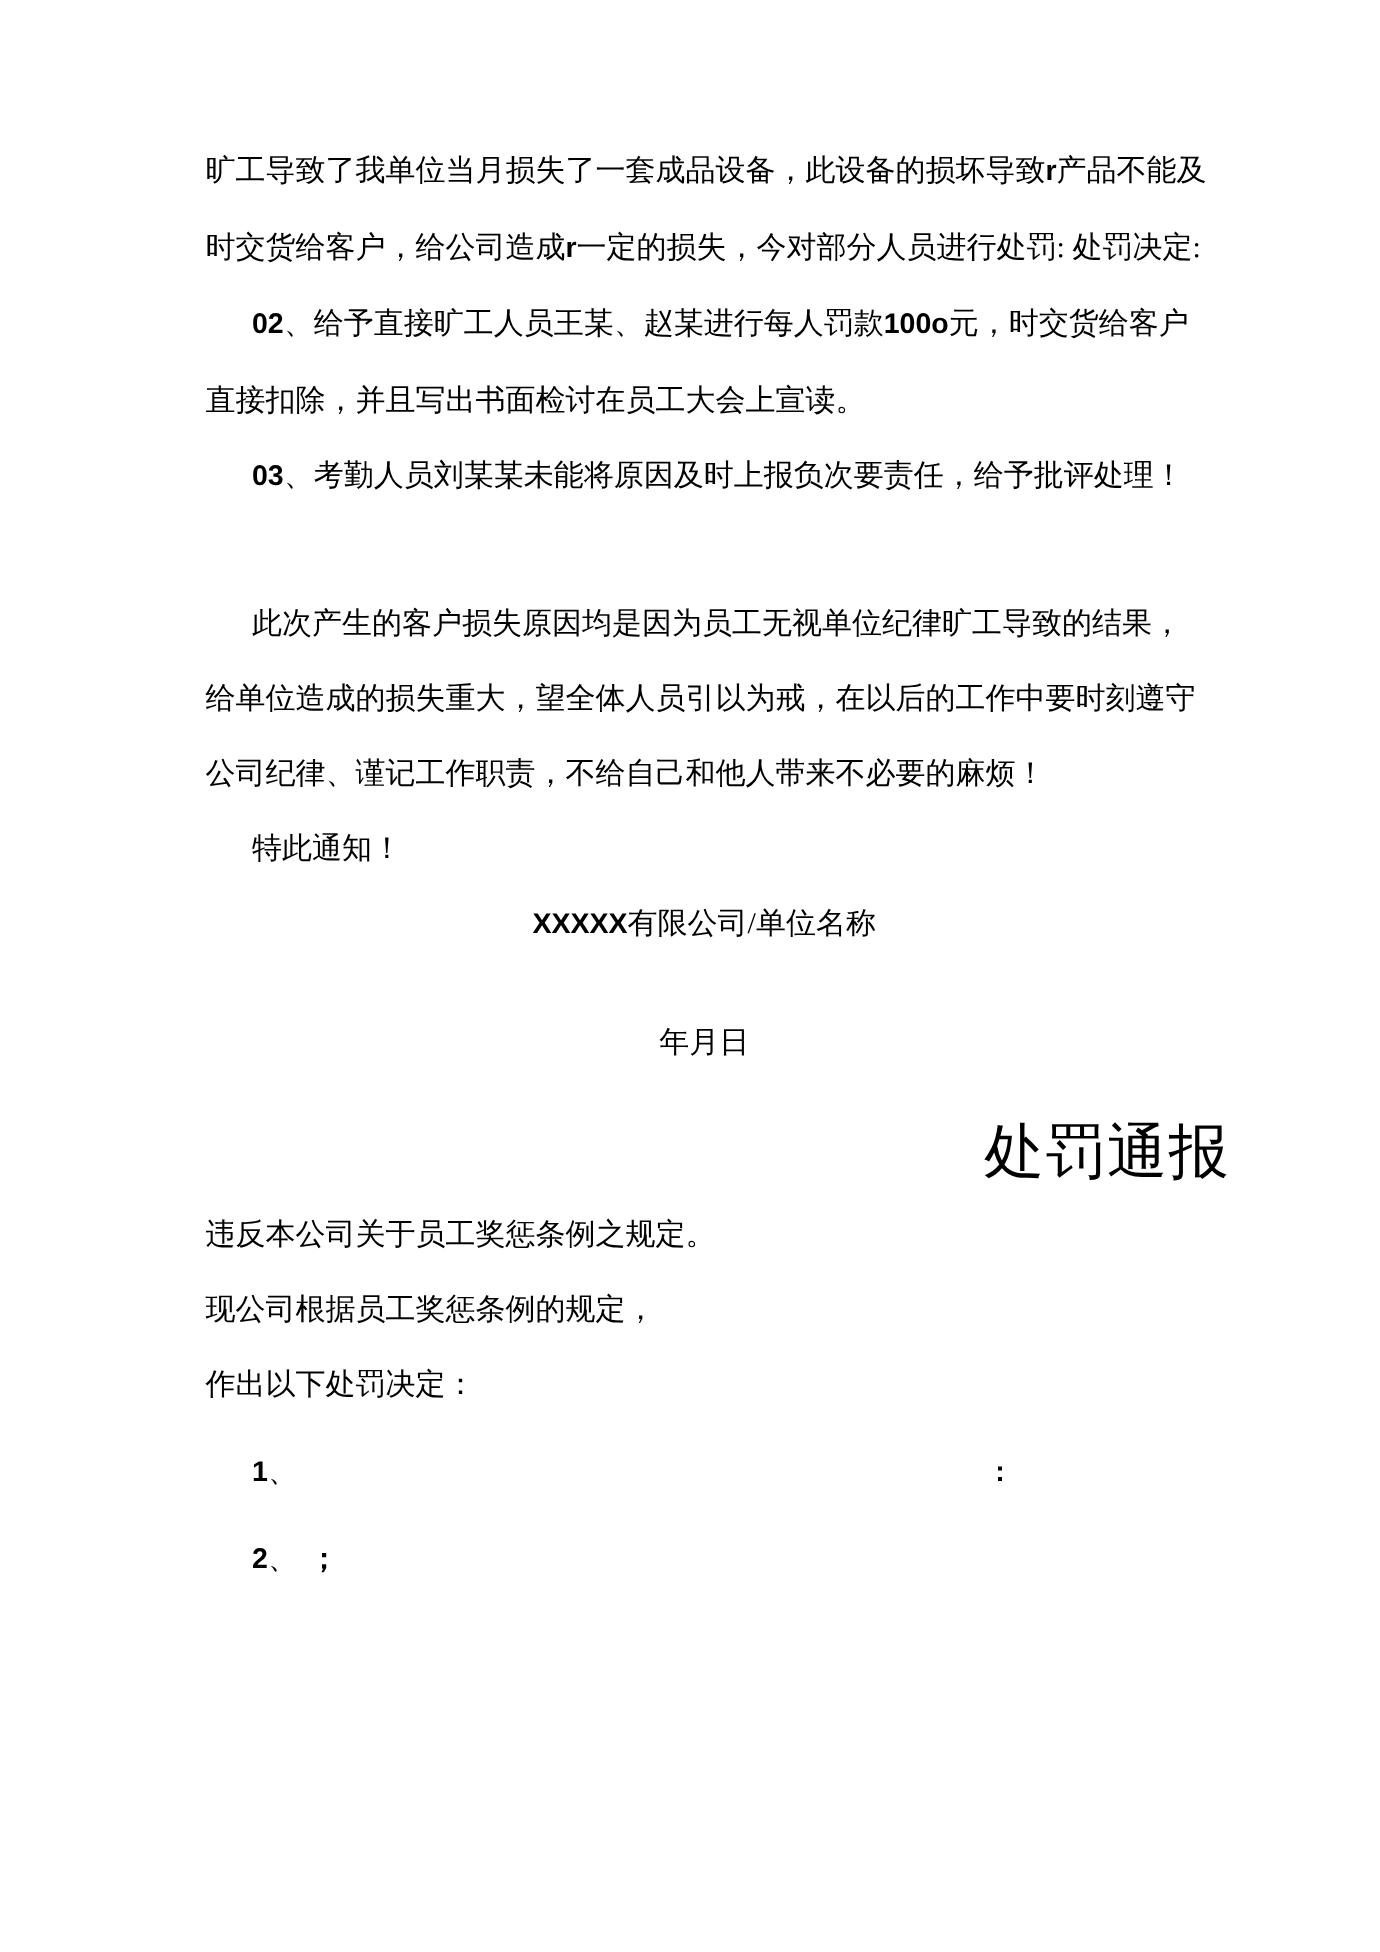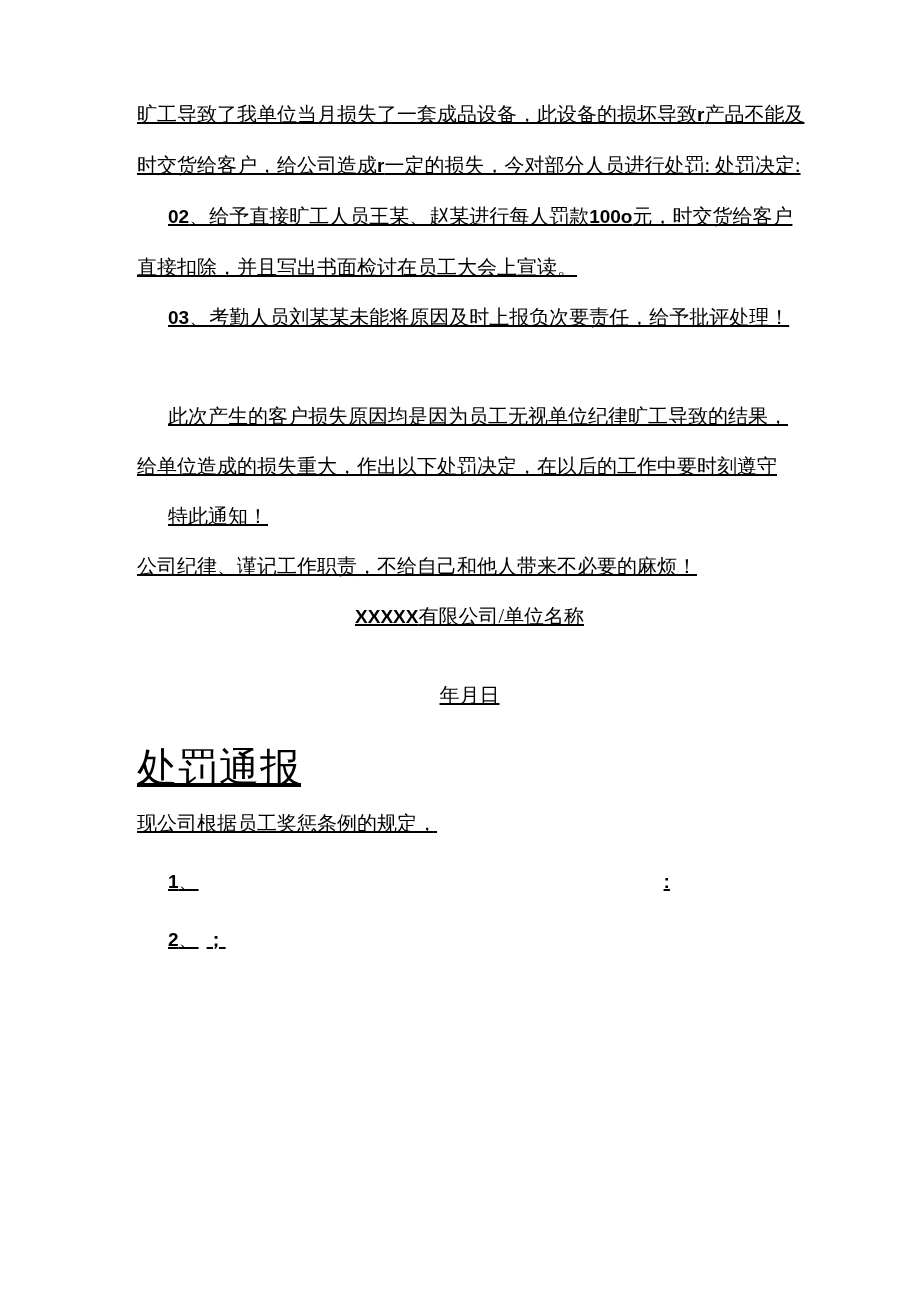--- a/index.html
+++ b/index.html
@@ -9,40 +9,39 @@
   }
   .page {
     position: relative;
     width: 920px;
     height: 1301px;
     background: #ffffff;
     color: #000000;
     font-family: "Liberation Serif", "DejaVu Serif", serif;
     font-size: 20px;
     overflow: hidden;
-    text-decoration: underline;
   }
   .content {
     padding: 89px 100px 0 137px;
   }
   .ln {
     line-height: 50px;
     white-space: nowrap;
   }
   .ind { padding-left: 31px; }
   .right { text-align: center; padding-right: 18px; }
   .num {
     font-family: "Liberation Sans", "DejaVu Sans", sans-serif;
     font-weight: 700;
     font-size: 19px;
   }
   .ttl {
     font-size: 40px;
     line-height: 60px;
-    text-align: left;
+    text-align: right;
     letter-spacing: 1px;
     white-space: nowrap;
   }
   .mt48 { margin-top: 48px; }
   .mt28 { margin-top: 28px; }
   .mt18 { margin-top: 18px; }
   .mt71 { margin-top: 71px; }
   .mt8  { margin-top: 8px; }
   .mt7  { margin-top: 7px; }
   .colon-gap { margin-left: 465px; }
@@ -60,36 +59,38 @@
 
 
     <div class="ln ind"><span class="num">02</span><span>、给予直接旷工人员王某、赵某进行每人罚款</span><span class="num">100o</span><span>元，时交货给客户</span></div>
 
     <div class="ln"><span>直接扣除，并且写出书面检讨在员工大会上宣读。</span></div>
 
     <div class="ln ind"><span class="num">03</span><span>、考勤人员刘某某未能将原因及时上报负次要责任，给予批评处理！</span></div>
 
     <div class="ln ind mt48"><span>此次产生的客户损失原因均是因为员工无视单位纪律旷工导致的结果，</span></div>
 
-    <div class="ln"><span>给单位造成的损失重大，作出以下处罚决定，在以后的工作中要时刻遵守</span></div>
+    <div class="ln"><span>给单位造成的损失重大，望全体人员引以为戒，在以后的工作中要时刻遵守</span></div>
+
+    <div class="ln"><span>公司纪律、谨记工作职责，不给自己和他人带来不必要的麻烦！</span></div>
 
     <div class="ln ind"><span>特此通知！</span></div>
-
-    <div class="ln"><span>公司纪律、谨记工作职责，不给自己和他人带来不必要的麻烦！</span></div>
 
     <div class="ln right"><span class="num">XXXXX</span><span>有限公司/单位名称</span></div>
 
     <div class="ln right mt28"><span>年月日</span></div>
 
     <div class="ttl mt18"><span>处罚通报</span></div>
 
 
+    <div class="ln"><span>违反本公司关于员工奖惩条例之规定。</span></div>
 
     <div class="ln"><span>现公司根据员工奖惩条例的规定，</span></div>
 
+    <div class="ln"><span>作出以下处罚决定：</span></div>
 
     <div class="ln ind mt8"><span class="num">1</span><span>、</span><span class="num colon-gap">:</span></div>
 
     <div class="ln ind mt7"><span class="num">2</span><span>、</span><span class="num semi-gap">；</span></div>
 
 
   </div>
 </div>
 
 </body></html>

